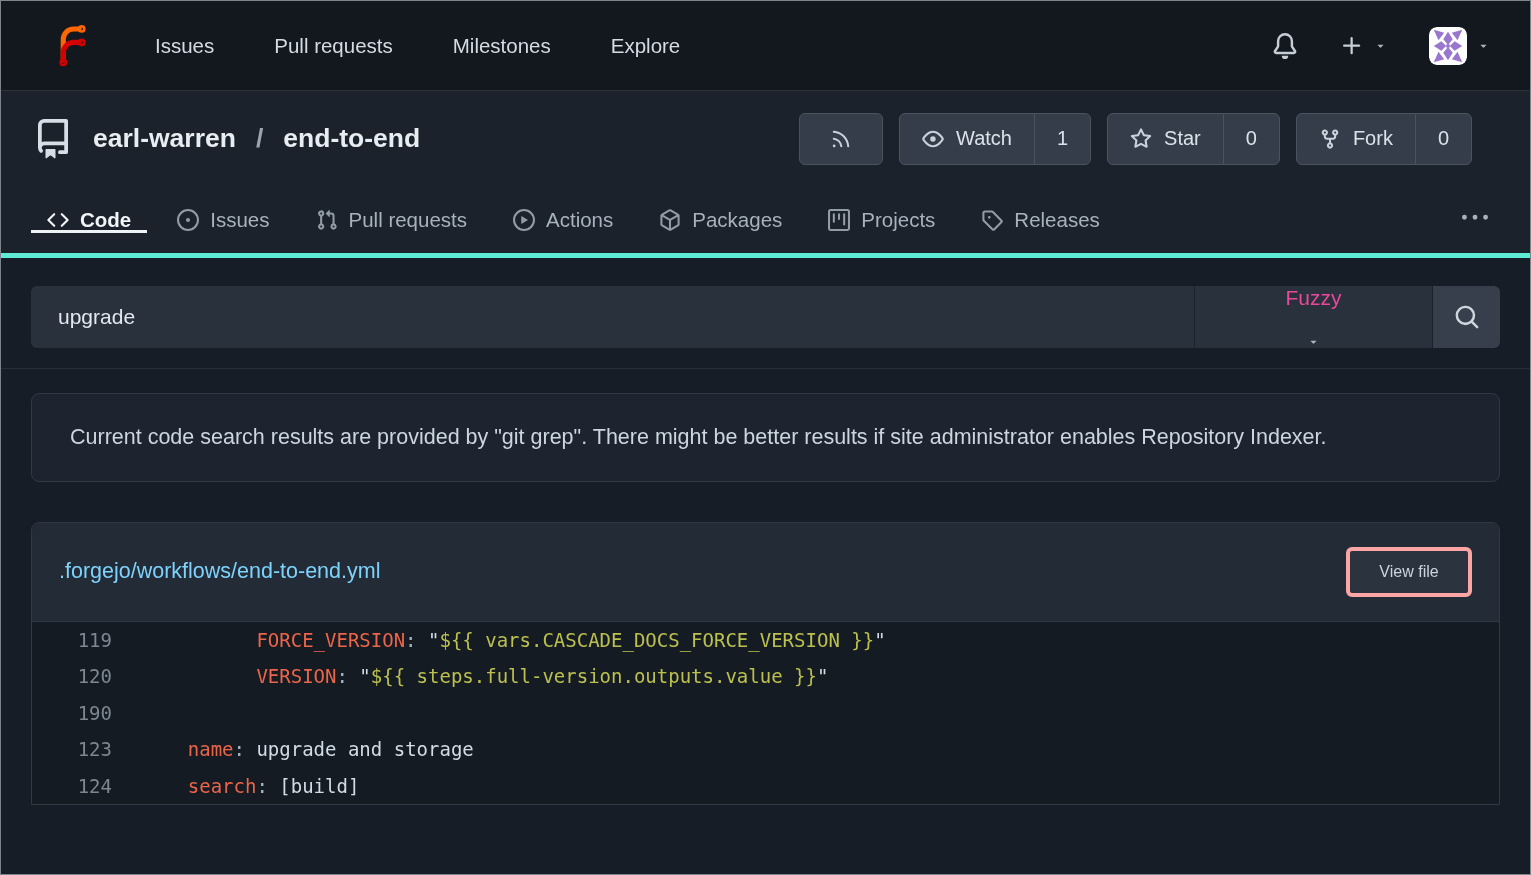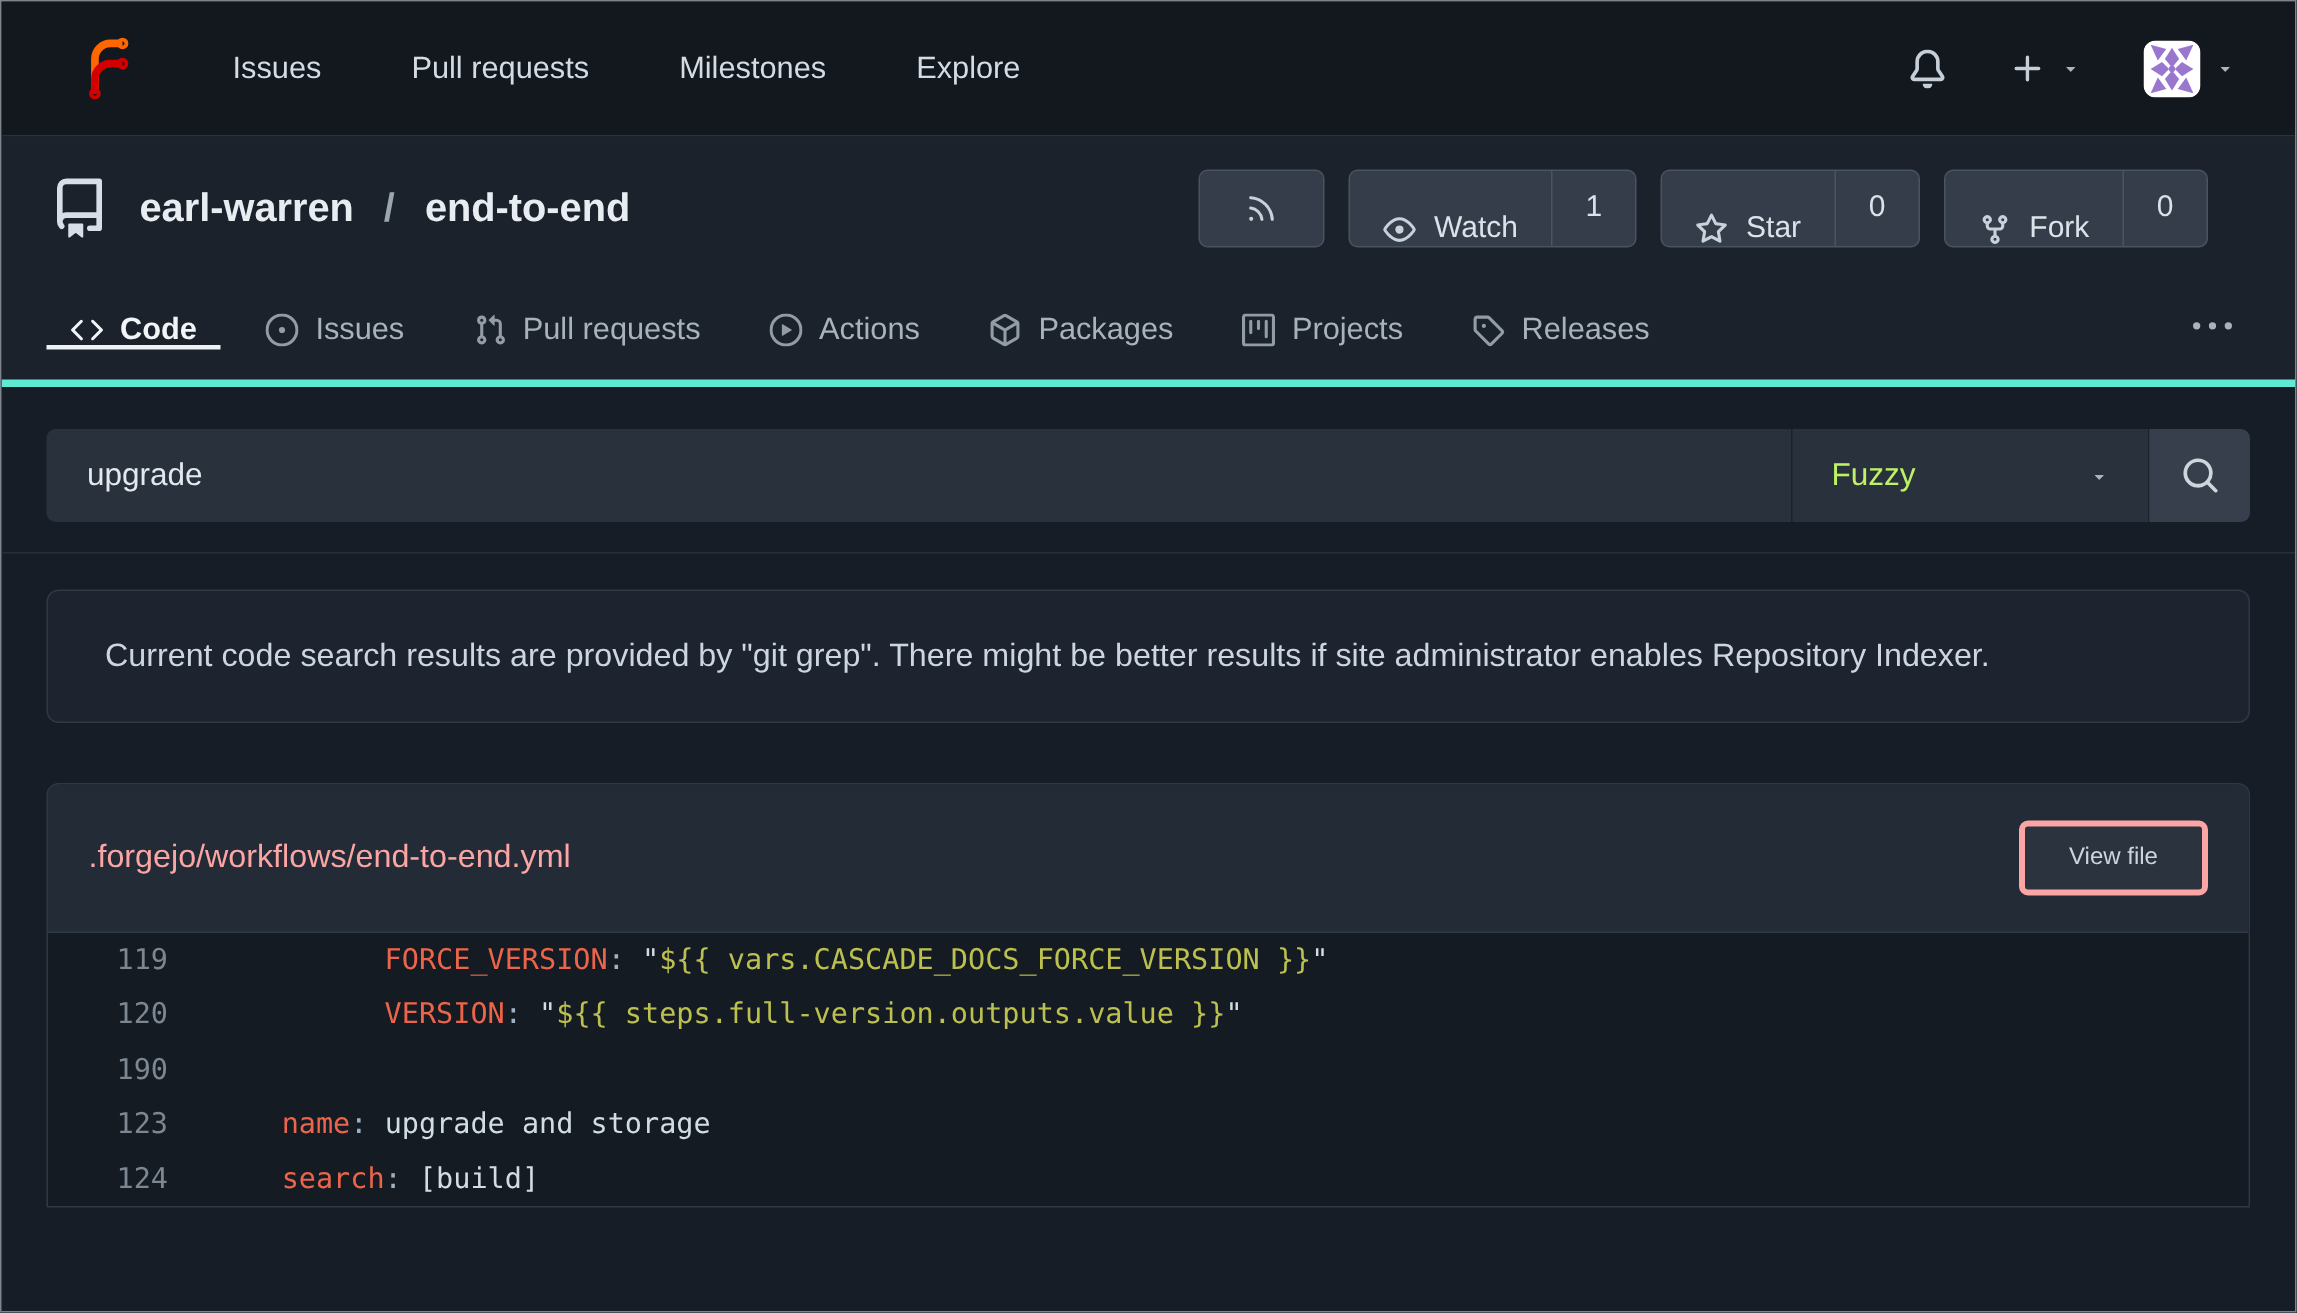--- a/index.html
+++ b/index.html
@@ -27,21 +27,21 @@
 
   
   .repo-header { height:95px; background:#1b222c; display:flex; align-items:center; padding:0 58px 0 32px; }
   .repo-title { display:flex; align-items:center; gap:20px; }
   .repo-title svg { width:40px; height:42px; color:#d7dee6; }
   .repo-title .t { font-size:26.5px; font-weight:700; color:#e8edf2; text-decoration:none; }
   .repo-title .sep { font-size:26.5px; font-weight:700; color:#9aa5b0; }
   .repo-actions { margin-left:auto; display:flex; gap:16px; }
   .btn { background:#343d49; border:1px solid #4a545f; border-radius:6px; height:52px;
          color:#dbe2e9; font-size:20px; display:flex; align-items:center; padding:0; overflow:hidden; }
-  .btn .main { display:flex; align-items:flex-end; gap:12px; padding:0 22px; height:100%; }
+  .btn .main { display:flex; align-items:center; gap:12px; padding:0 22px; height:100%; }
   .btn .count { padding:0 22px; border-left:1px solid #4a545f; height:100%; display:flex; align-items:center; }
   .btn.icononly { width:84px; justify-content:center; }
   .btn svg { width:22px; height:22px; color:#c9d2da; }
 
   
   .tabbar { height:72px; background:#1b222c; border-bottom:5px solid #5eead4;
             display:flex; align-items:center; padding:0 42px 0 30px; gap:14px; }
   .tab { display:flex; align-items:center; gap:11px; padding:0 16px; color:#a8b2bd;
          font-size:20.5px; text-decoration:none; position:relative; }
   .tab svg { width:22px; height:22px; color:#929ca6; }
@@ -50,34 +50,34 @@
   .tab.active::after { content:""; position:absolute; left:0; right:0; bottom:-1px; height:3px; background:#eef2f5; }
   .kebab { margin-left:auto; align-self:center; background:none; border:none; color:#a8b2bd; }
   .kebab svg { width:26px; height:26px; }
 
   
   main { padding:0 30px; }
   .search-row { margin-top:28px; display:flex; height:62px; }
   .search-input { flex:1; background:#29313d; border:none; outline:none; border-radius:6px 0 0 6px;
                   color:#e2e8ee; font-size:21px; padding:0 27px; font-family:inherit; }
   .filter { width:238px; background:#29313d; border:none; border-left:1px solid #1b222b;
-            display:flex; align-items:center; justify-content:space-between; padding:0 26px;
-            color:#bef264; font-size:21px; }
+            display:flex; align-items:center; justify-content:space-between; padding:0 37px;
+            color:#ec4899; font-size:21px;flex-direction:column; }
   .search-btn { width:68px; background:#363f4b; border:none; border-left:1px solid #1b222b;
                 border-radius:0 6px 6px 0; color:#cdd5dd; display:flex; align-items:center; justify-content:center; }
   .search-btn svg { width:26px; height:26px; }
   .divider { height:1px; background:#262f39; margin:20px -30px 0; }
 
   .notice { margin-top:24px; background:#1d242f; border:1px solid #2f3945; border-radius:8px;
             padding:25px 70px 25px 38px; font-size:21.5px; line-height:36.5px; color:#ccd6df; }
 
   .result-card { margin-top:40px; border:1px solid #2f3945; border-radius:8px 8px 0 0; overflow:hidden; }
   .card-header { height:99px; background:#232b36; border-bottom:1px solid #2f3945;
                  display:flex; align-items:center; justify-content:space-between; padding:0 27px; }
-  .file-path { color:#fca5a5; font-size:21.5px; text-decoration:none; }
+  .file-path { color:#7dd3fc; font-size:21.5px; text-decoration:none; }
   .view-file-btn { width:126px; height:50px; background:#2b333f; border:4px solid #fca5a5;
                    border-radius:6px; color:#ccd5de; font-size:16px; }
 
   .code { background:#151b23; font-family:"DejaVu Sans Mono","Liberation Mono",monospace; font-size:19px; }
   .code-line { display:flex; align-items:center; height:36.5px; }
   .ln { flex:0 0 106px; padding-right:26px; text-align:right; color:#7c8792; }
   .lc { white-space:pre; padding-left:4px; color:#d2dce5; }
   .tok-k { color:#ec654a; }
   .tok-p { color:#9fb2c3; }
   .tok-d { color:#d2dce5; }

